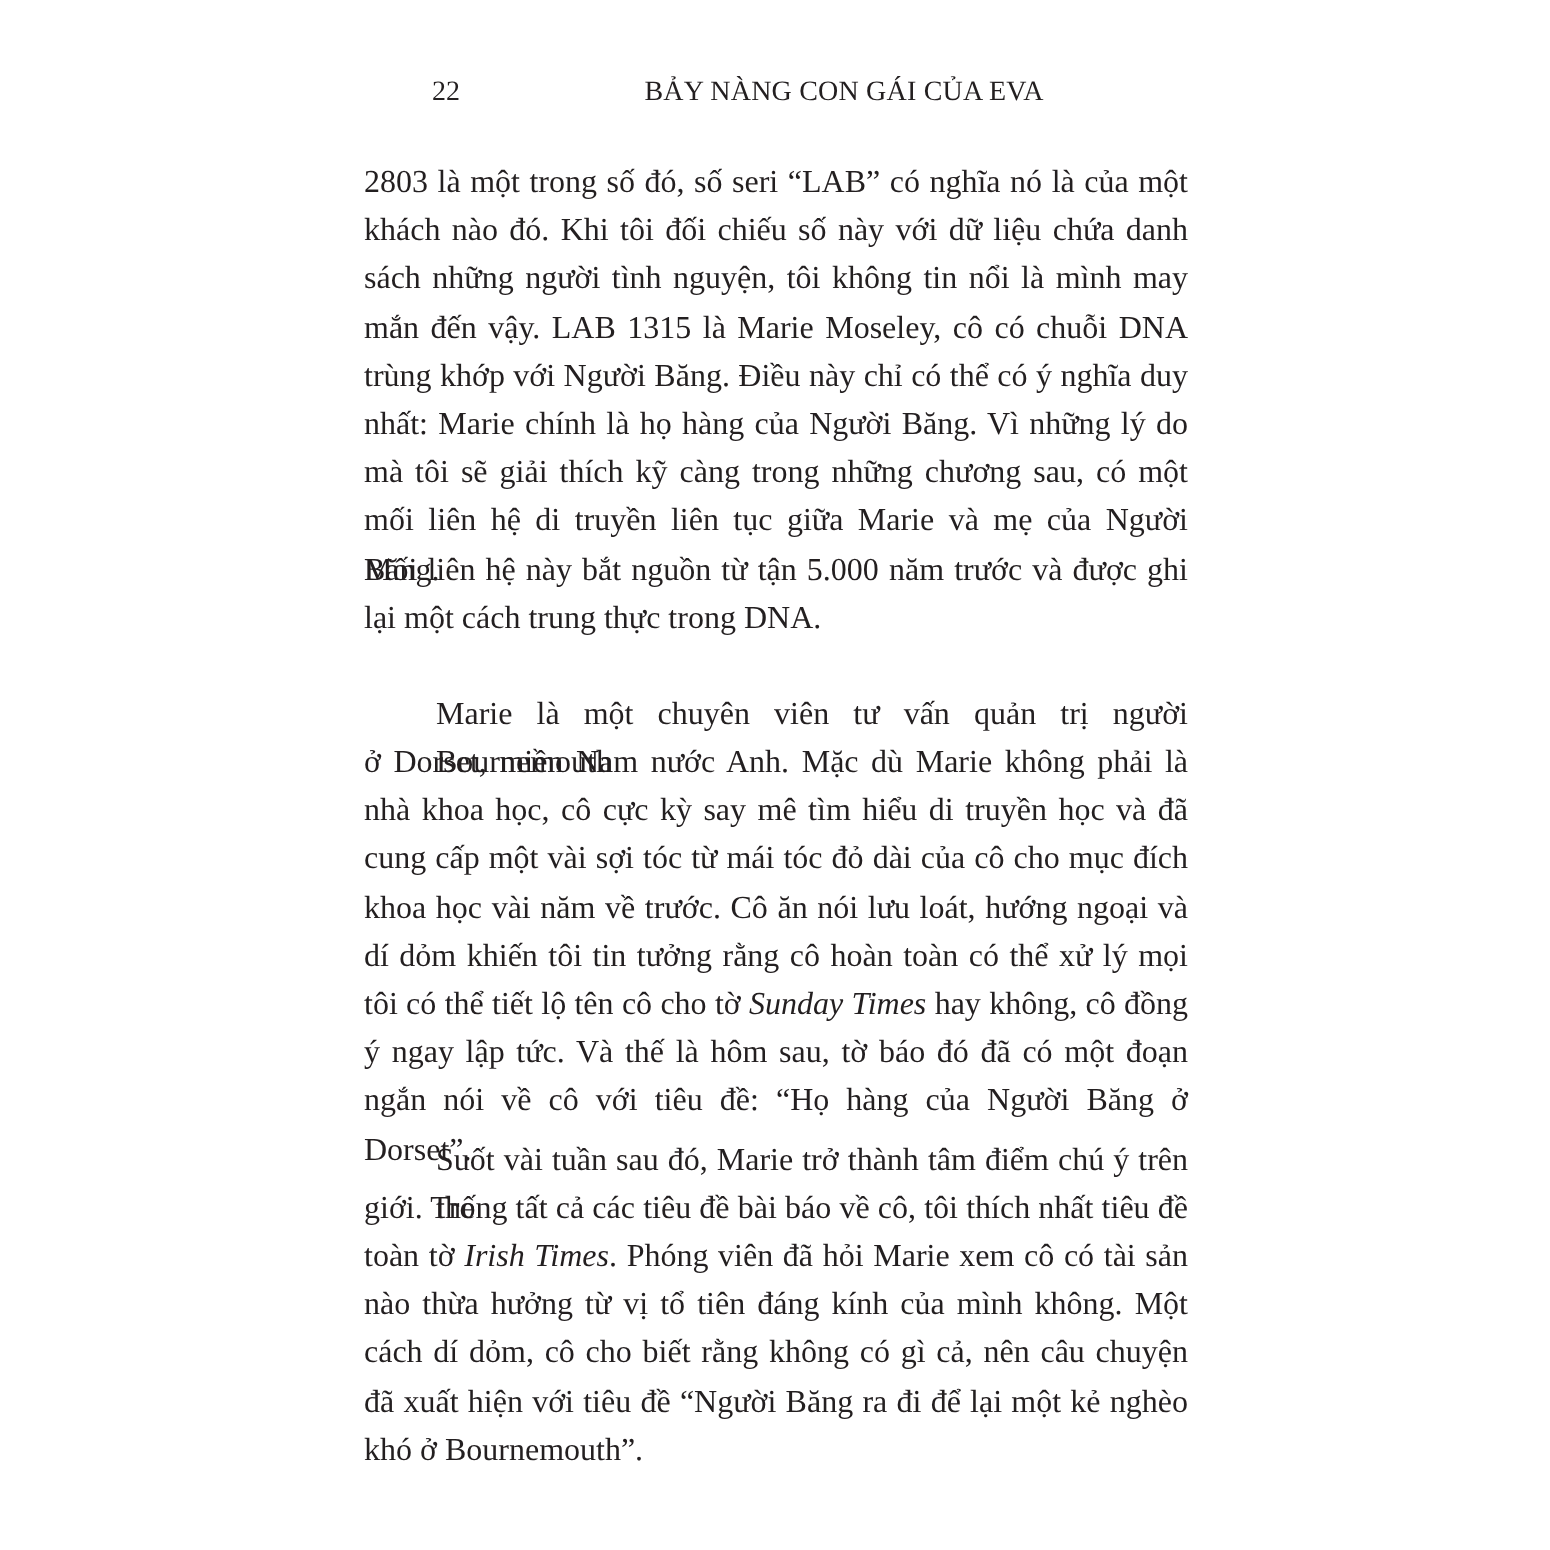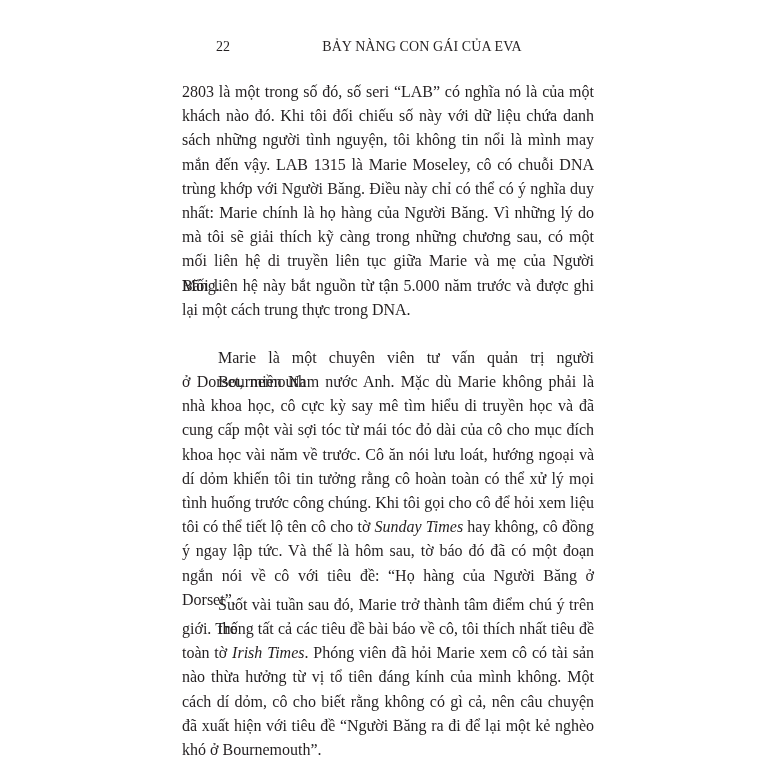--- a/index.html
+++ b/index.html
@@ -111,21 +111,20 @@
         <span class="line"><span class="line-inner"><span>Mối liên hệ này bắt nguồn từ tận 5.000 năm trước và được ghi</span></span></span>
         <span class="line last"><span class="line-inner"><span>lại một cách trung thực trong DNA.</span></span></span>
       </div>
       <div class="para">
         <span class="line indent" style="padding-left: 18px; margin-top: 24px;"><span class="line-inner"><span>Marie là một chuyên viên tư vấn quản trị người Bournemouth</span></span></span>
         <span class="line"><span class="line-inner"><span>ở Dorset, miền Nam nước Anh. Mặc dù Marie không phải là</span></span></span>
         <span class="line"><span class="line-inner"><span>nhà khoa học, cô cực kỳ say mê tìm hiểu di truyền học và đã</span></span></span>
         <span class="line"><span class="line-inner"><span>cung cấp một vài sợi tóc từ mái tóc đỏ dài của cô cho mục đích</span></span></span>
         <span class="line"><span class="line-inner"><span>khoa học vài năm về trước. Cô ăn nói lưu loát, hướng ngoại và</span></span></span>
         <span class="line"><span class="line-inner"><span>dí dỏm khiến tôi tin tưởng rằng cô hoàn toàn có thể xử lý mọi</span></span></span>
-        <span class="line"><span class="line-inner"><span>tình huống trước công chúng. Khi tôi gọi cho cô để hỏi xem liệu</span></span></span>
         <span class="line"><span class="line-inner"><span>tôi có thể tiết lộ tên cô cho tờ </span><em>Sunday Times</em><span> hay không, cô đồng</span></span></span>
         <span class="line"><span class="line-inner"><span>ý ngay lập tức. Và thế là hôm sau, tờ báo đó đã có một đoạn</span></span></span>
         <span class="line last"><span class="line-inner"><span>ngắn nói về cô với tiêu đề: “Họ hàng của Người Băng ở Dorset”.</span></span></span>
       </div>
       <div class="para">
         <span class="line indent" style="padding-left: 18px;"><span class="line-inner"><span>Suốt vài tuần sau đó, Marie trở thành tâm điểm chú ý trên thế</span></span></span>
         <span class="line"><span class="line-inner"><span>giới. Trong tất cả các tiêu đề bài báo về cô, tôi thích nhất tiêu đề</span></span></span>
         <span class="line"><span class="line-inner"><span>toàn tờ </span><em>Irish Times</em><span>. Phóng viên đã hỏi Marie xem cô có tài sản</span></span></span>
         <span class="line"><span class="line-inner"><span>nào thừa hưởng từ vị tổ tiên đáng kính của mình không. Một</span></span></span>
         <span class="line"><span class="line-inner"><span>cách dí dỏm, cô cho biết rằng không có gì cả, nên câu chuyện</span></span></span>

